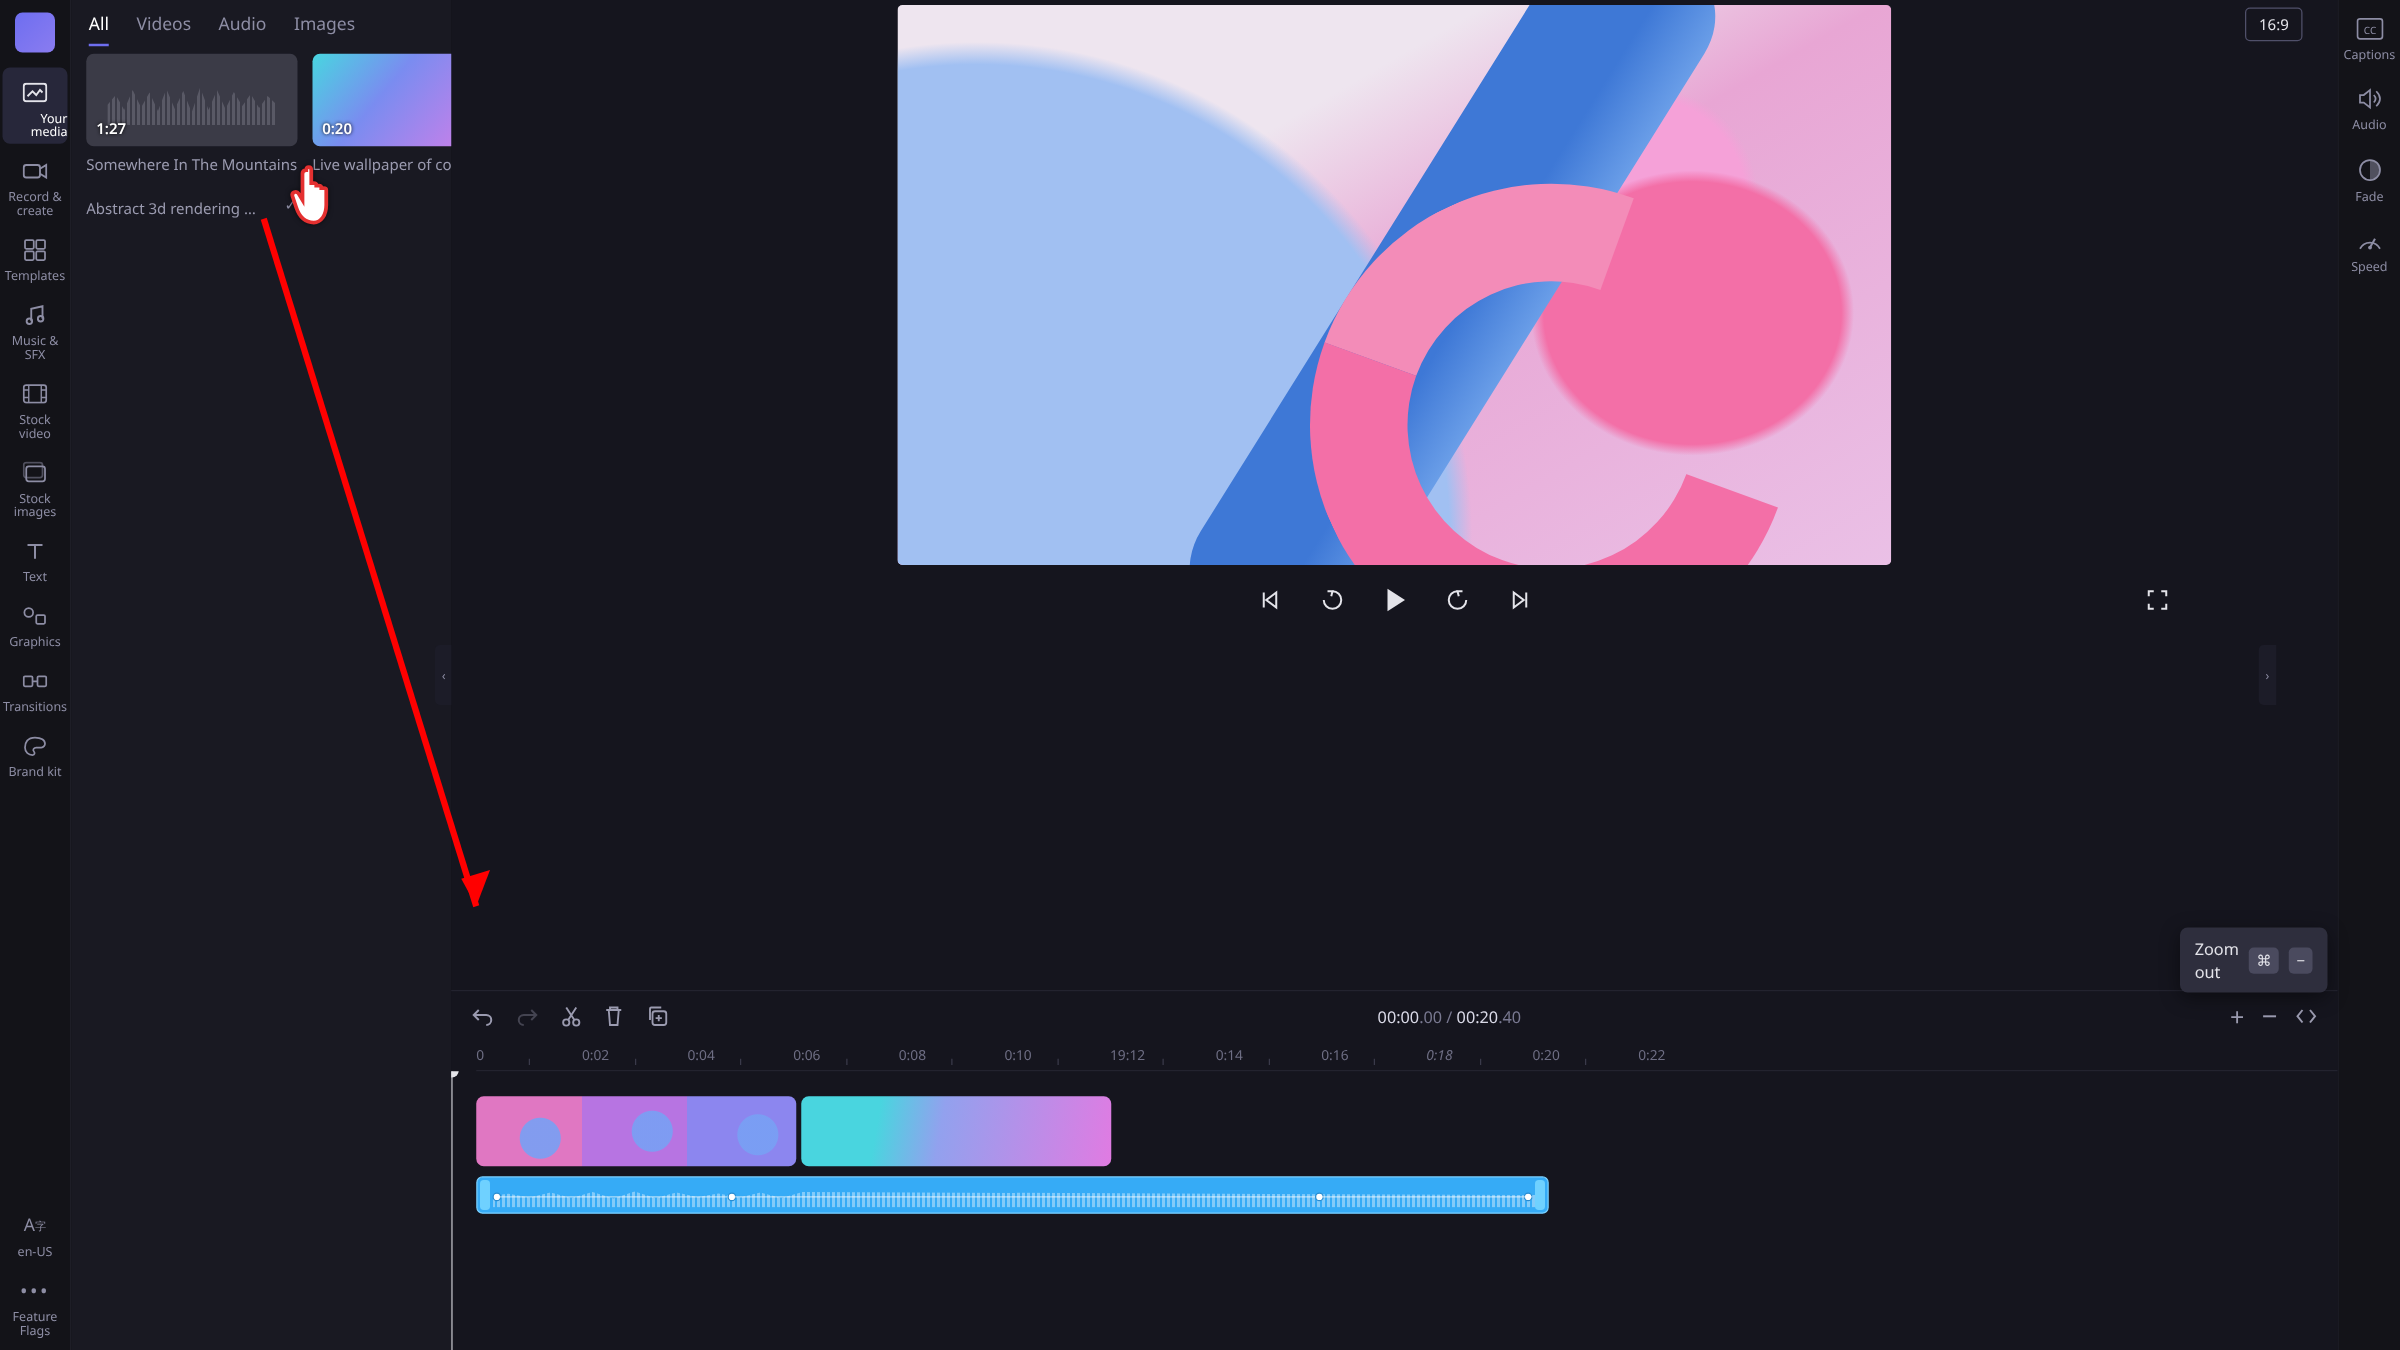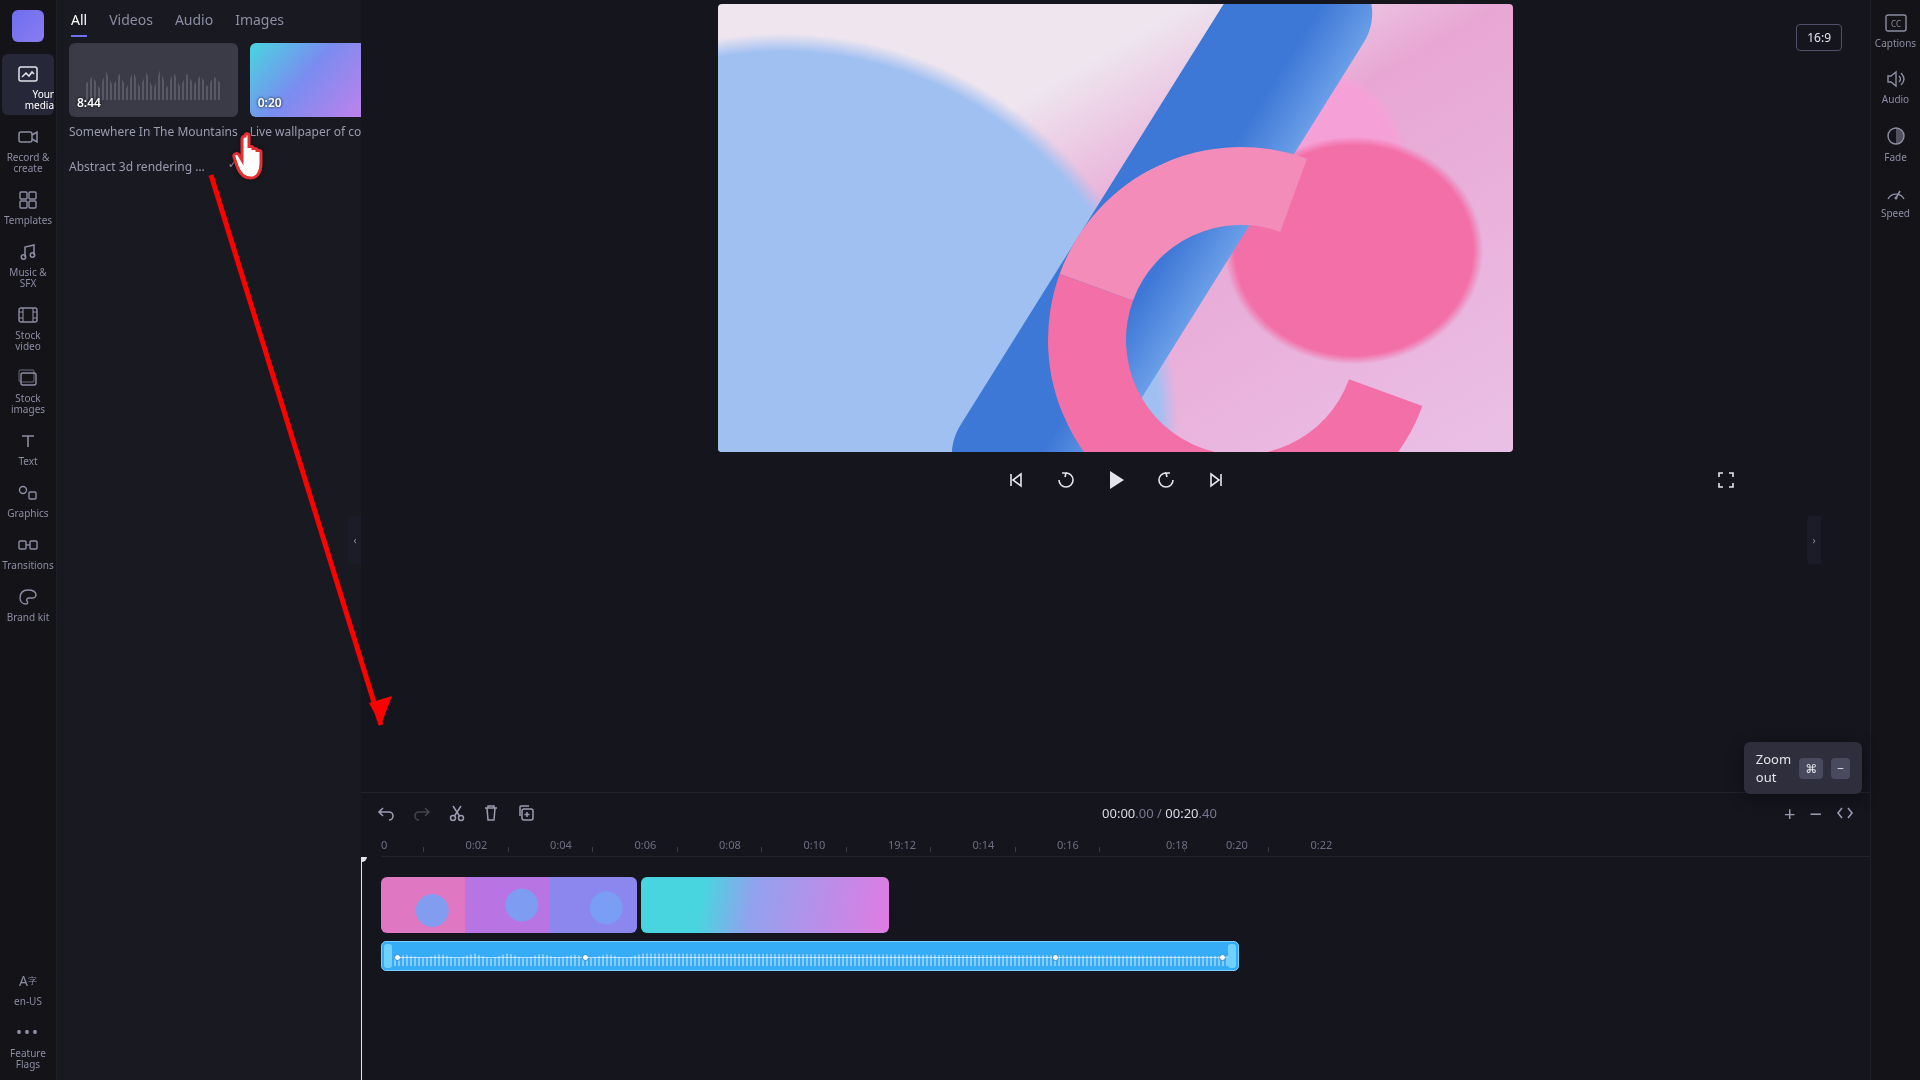--- a/index.html
+++ b/index.html
@@ -40,21 +40,21 @@
   .main { flex:1; display:flex; flex-direction:column; background:#15151e; position:relative;}
   .topbar { height:48px; display:flex; align-items:center; padding:0 16px; gap:12px;}
   .chip { background:#303040; color:#e4e4ea; padding:6px 14px; border-radius:6px; font-size:13px; cursor:pointer;}
   .cloud-ic { color:#5b5b70;}
   .topbar-spacer { flex:1; }
   .plan-btn { background:#2e2e3d; color:#fff; padding:7px 14px; border-radius:6px; font-size:13px; display:flex; align-items:center; gap:8px; cursor:pointer; font-weight:600;}
   .plan-btn .diamond { color:#ffd24d; }
   .export-btn { background:#6a62e0; color:#fff; padding:7px 14px; border-radius:6px; font-size:13px; display:flex; align-items:center; gap:8px; cursor:pointer; font-weight:600;}
 
   .stage { flex:1; display:flex; flex-direction:column; align-items:center; justify-content:flex-start; position:relative; min-height:0;}
-  .aspect-badge { position:absolute; right:28px; top:24px; border:1px solid #50506a; color:#e4e4ea; font-size:12px; padding:4px 10px; border-radius:4px; cursor:pointer;}
+  .aspect-badge { position:absolute; right:28px; top:6px; border:1px solid #50506a; color:#e4e4ea; font-size:12px; padding:4px 10px; border-radius:4px; cursor:pointer;}
   .preview { margin-top:4px; width:795px; height:448px; border-radius:4px; overflow:hidden; position:relative;}
   .preview-art { width:100%; height:100%; background:
       radial-gradient(ellipse 340px 300px at 80% 55%, #f36fa7 0 35%, transparent 38%),
       radial-gradient(ellipse 330px 330px at 75% 35%, #f5a1d8 0 25%, transparent 28%),
       radial-gradient(ellipse 900px 900px at 8% 95%, #a1c0f2 0 42%, transparent 44%),
       linear-gradient(150deg,#eee5ef 0 30%, #e8a6d4 50%, #eac0e6 100%);
   }
   .preview-art::before { content:""; position:absolute; left:47%; top:-20%; width:140px; height:640px; background:linear-gradient(90deg,#3e78d6 0 60%,#6a9ee8 100%); transform:rotate(26deg) skewX(-6deg); border-radius:60px;}
   .preview-art::after { content:""; position:absolute; right:10%; top:32%; width:230px; height:230px; border:78px solid #f36fa7; border-top-color:#f38cb8; border-right-color:transparent; border-radius:50%; transform:rotate(-25deg);}
 
@@ -236,21 +236,21 @@
       <div class="media-tab">Videos</div>
       <div class="media-tab">Audio</div>
       <div class="media-tab">Images</div>
     </div>
 
 
     <div class="media-grid">
       <div class="media-item">
         <div class="media-thumb thumb-audio">
           <div class="thumb-wave"></div>
-          <div class="media-dur">8:44</div>
+          <div class="media-dur">1:27</div>
         </div>
         <div class="media-name">Somewhere In The Mountains</div>
       </div>
       <div class="media-item">
         <div class="media-thumb thumb-grad1">
           <div class="media-dur">0:20</div>
         </div>
         <div style="display:flex; align-items:center;">
           <div class="media-name" style="flex:1">Live wallpaper of colo…</div>
           <span style="color:#8d8da4; font-size:12px; margin-left:4px;">✓</span>
@@ -386,21 +386,21 @@
           <div class="tick" style="left: 338px;">0:08</div>
           <div style="position: absolute; top: 14px; width: 1px; height: 5px; background: rgb(58, 58, 74); left: 380.25px;"></div>
           <div class="tick" style="left: 422.5px;">0:10</div>
           <div style="position: absolute; top: 14px; width: 1px; height: 5px; background: rgb(58, 58, 74); left: 464.75px;"></div>
           <div class="tick" style="left: 507px;">19:12</div>
           <div style="position: absolute; top: 14px; width: 1px; height: 5px; background: rgb(58, 58, 74); left: 549.25px;"></div>
           <div class="tick" style="left: 591.5px;">0:14</div>
           <div style="position: absolute; top: 14px; width: 1px; height: 5px; background: rgb(58, 58, 74); left: 633.75px;"></div>
           <div class="tick" style="left: 676px;">0:16</div>
           <div style="position: absolute; top: 14px; width: 1px; height: 5px; background: rgb(58, 58, 74); left: 718.25px;"></div>
-          <div class="tick" style="left: 785px;">0:18</div>
+          <div class="tick" style="left: 760px; font-style: italic;">0:18</div>
           <div style="position: absolute; top: 14px; width: 1px; height: 5px; background: rgb(58, 58, 74); left: 802.75px;"></div>
           <div class="tick" style="left: 845px;">0:20</div>
           <div style="position: absolute; top: 14px; width: 1px; height: 5px; background: rgb(58, 58, 74); left: 887.25px;"></div>
           <div class="tick" style="left: 929.5px;">0:22</div>
         </div>
 
       <div class="tracks">
         <div class="playhead-line" style="left:0;">
           <div class="playhead-head"></div>
         </div>

